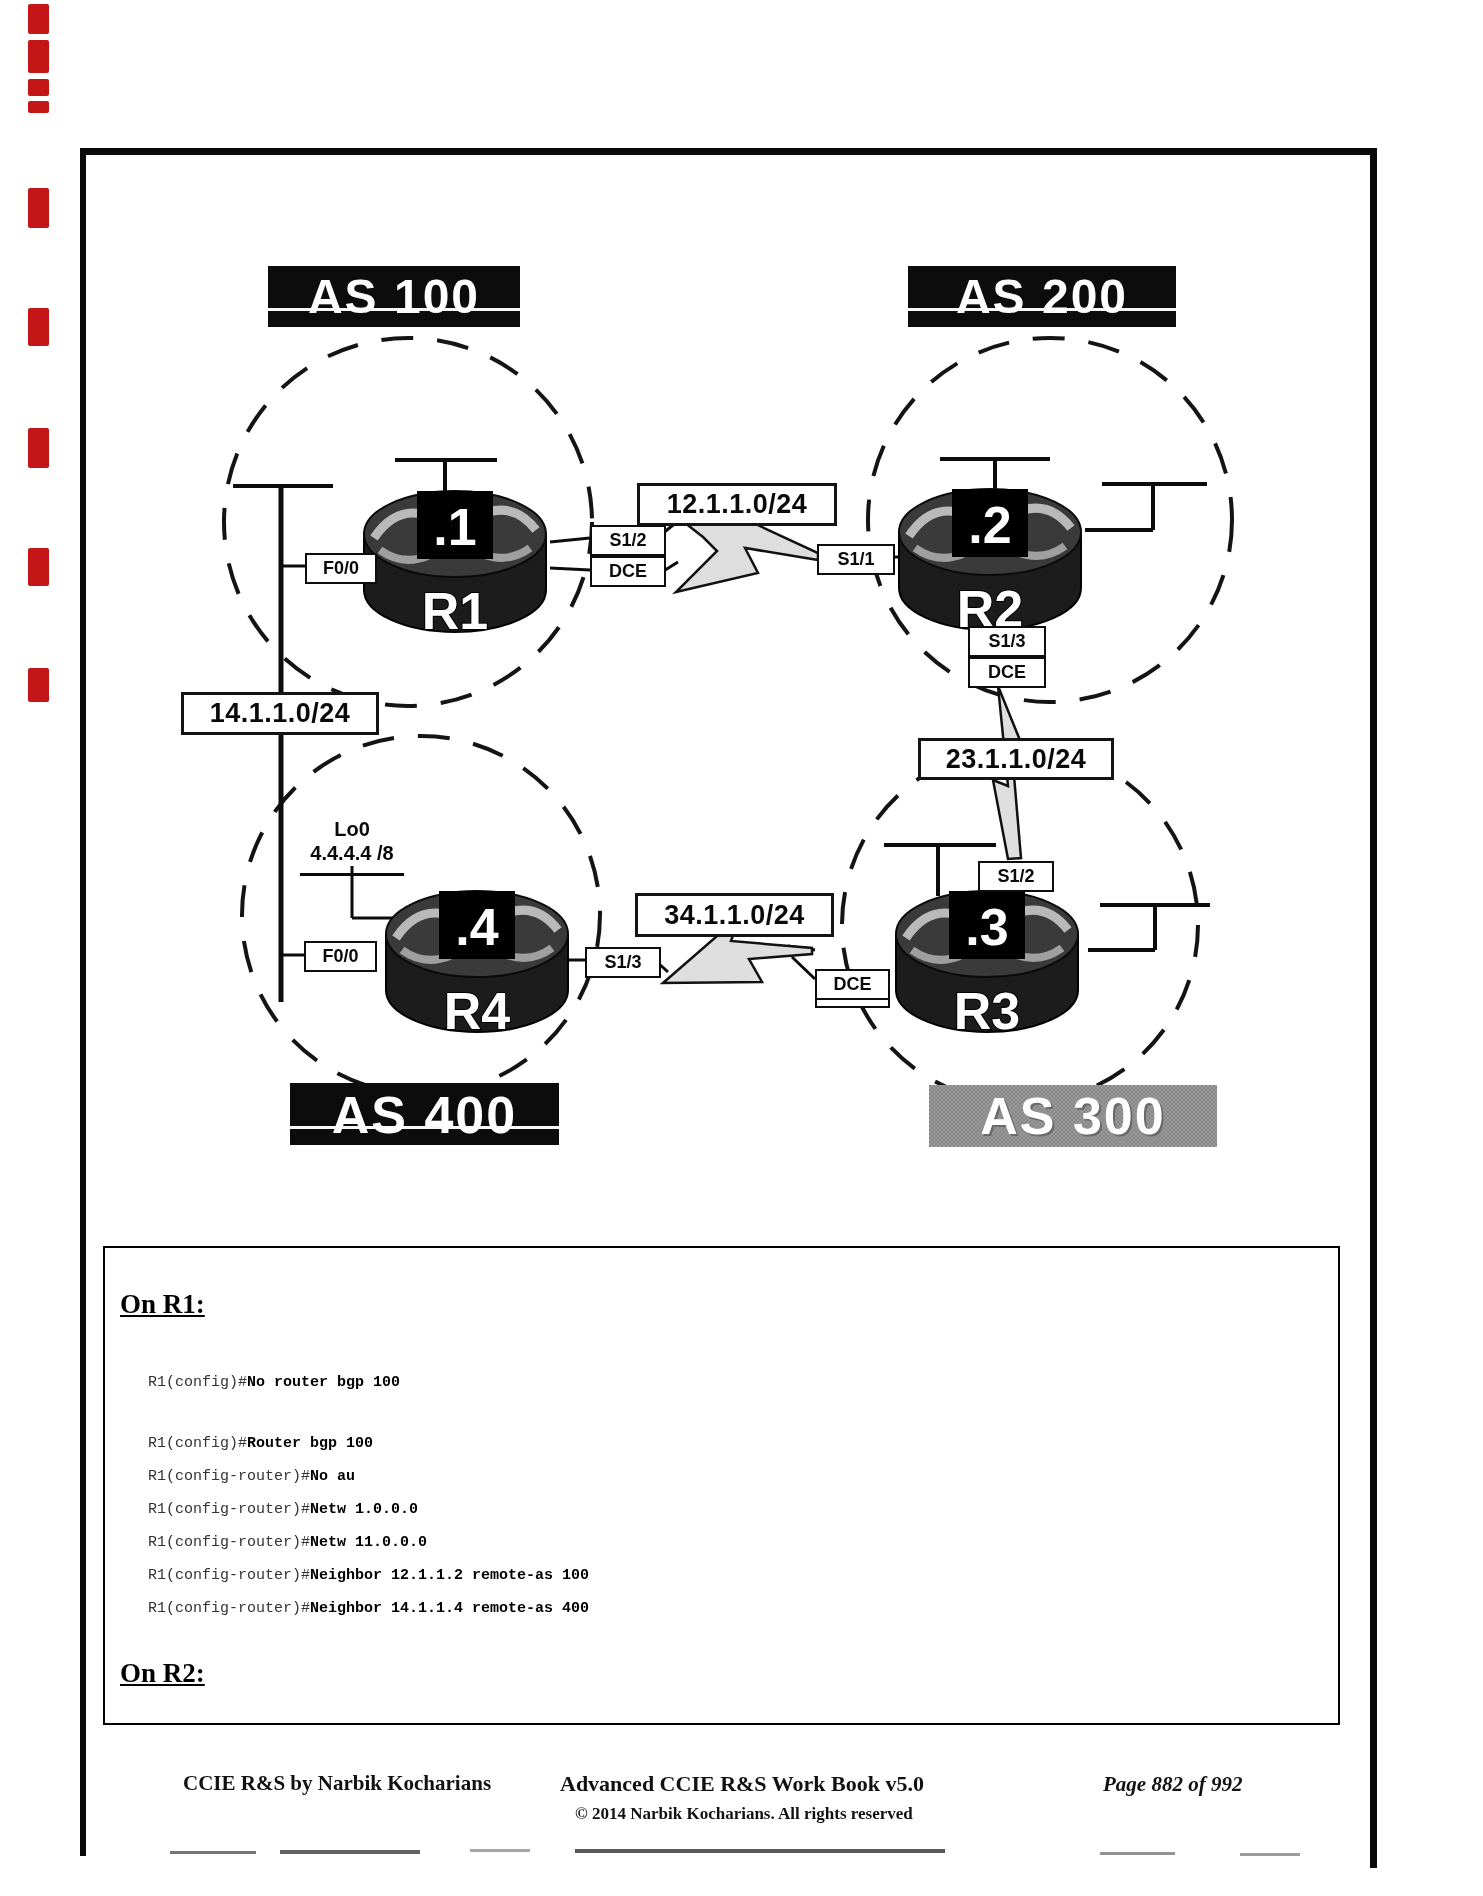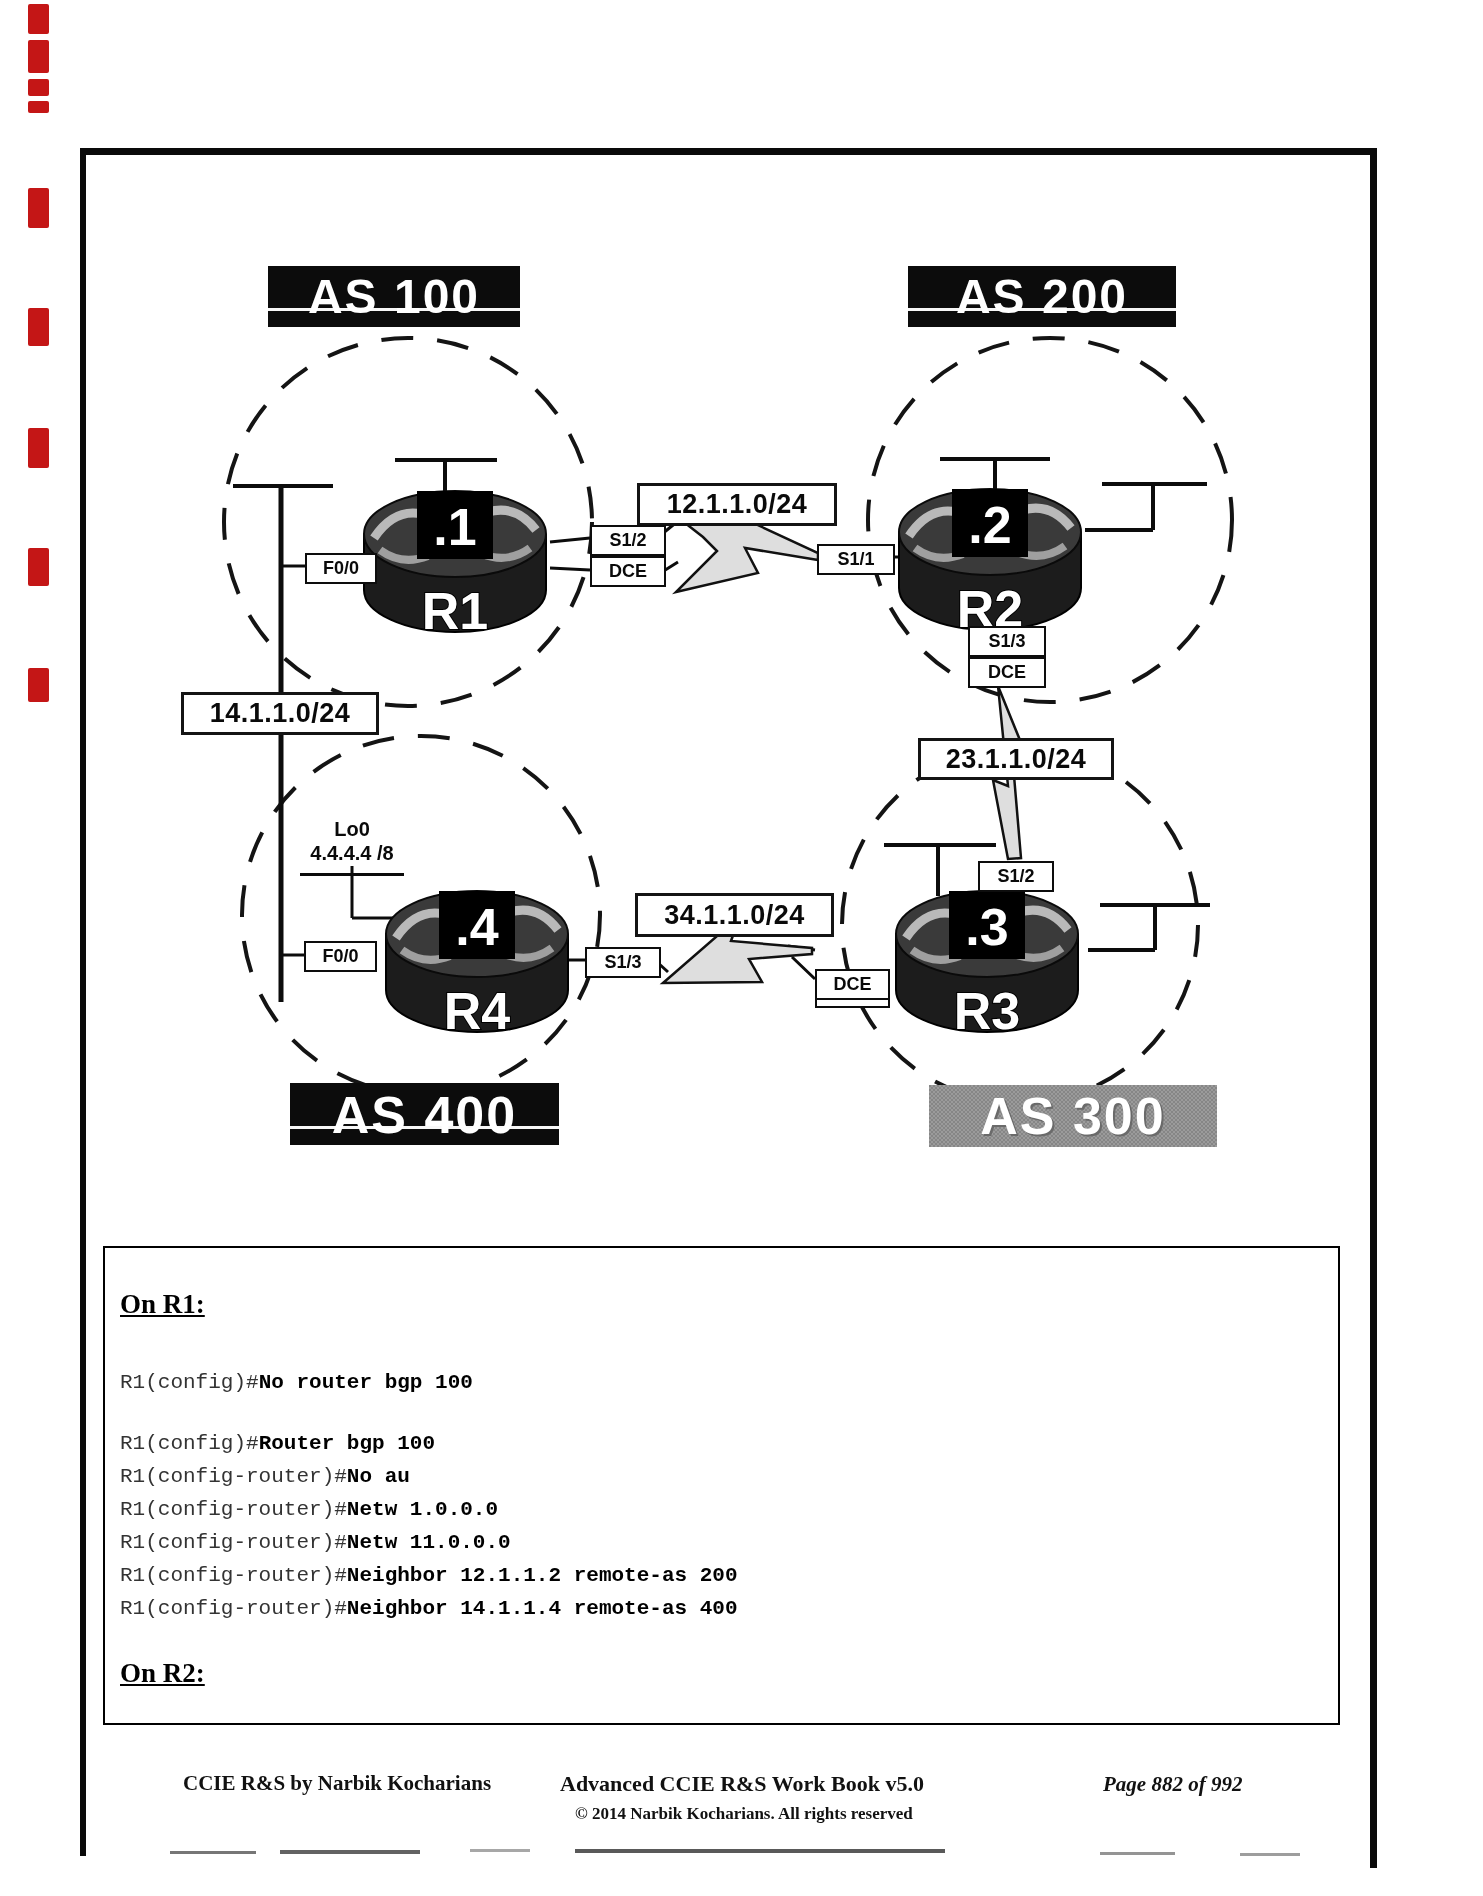--- a/index.html
+++ b/index.html
@@ -33,21 +33,21 @@
   .router{position:absolute;width:190px;height:152px;}
   .router text{font-family:"Liberation Sans",sans-serif;font-weight:bold;fill:#fff;}
   
   .cfgbox{position:absolute;left:103px;top:1246px;width:1237px;height:479px;
           border:2px solid #000;background:#fff;box-sizing:border-box;
           padding:38px 8px 0 15px;}
   .cfg-h{font-family:"Liberation Serif",serif;font-weight:bold;font-size:27px;
          color:#000;text-decoration:underline;line-height:36px;}
   .cfg-h.second{margin-top:30px;}
   .cfg-line{font-family:"Liberation Mono","DejaVu Sans Mono",monospace;
-            font-size:21px;line-height:33px;white-space:pre;color:#000;}
+            font-size:15px;line-height:33px;white-space:pre;color:#000;margin-left:28px;}
   .cfg-line .prompt{font-weight:normal;color:#333;}
   .cfg-line .cmd{font-weight:bold;color:#000;}
   .cfg-line.first{margin-top:44px;}
   .cfg-line.group{margin-top:28px;}
   
   .foot{position:absolute;font-family:"Liberation Serif",serif;font-weight:bold;color:#111;}
   .foot.italic{font-style:italic;}
   
   .smudge{position:absolute;background:#3c3c3c;}
 </style>
@@ -234,21 +234,21 @@
     <div class="ul">4.4.4.4 /8</div>
   </div>
 
   <div class="cfgbox">
     <div class="cfg-h">On R1:</div>
     <div class="cfg-line first"><span class="prompt">R1(config)#</span><span class="cmd">No router bgp 100</span></div>
     <div class="cfg-line group"><span class="prompt">R1(config)#</span><span class="cmd">Router bgp 100</span></div>
     <div class="cfg-line"><span class="prompt">R1(config-router)#</span><span class="cmd">No au</span></div>
     <div class="cfg-line"><span class="prompt">R1(config-router)#</span><span class="cmd">Netw 1.0.0.0</span></div>
     <div class="cfg-line"><span class="prompt">R1(config-router)#</span><span class="cmd">Netw 11.0.0.0</span></div>
-    <div class="cfg-line"><span class="prompt">R1(config-router)#</span><span class="cmd">Neighbor 12.1.1.2 remote-as 200</span></div>
+    <div class="cfg-line"><span class="prompt">R1(config-router)#</span><span class="cmd">Neighbor 12.1.1.2 remote-as 100</span></div>
     <div class="cfg-line"><span class="prompt">R1(config-router)#</span><span class="cmd">Neighbor 14.1.1.4 remote-as 400</span></div>
     <div class="cfg-h second">On R2:</div>
   </div>
 
   <div class="foot" style="left:183px;top:1771px;font-size:21px;">CCIE R&amp;S by Narbik Kocharians</div>
   <div class="foot" style="left:560px;top:1771px;font-size:22px;">Advanced CCIE R&amp;S Work Book v5.0</div>
   <div class="foot" style="left:575px;top:1804px;font-size:17px;">© 2014 Narbik Kocharians. All rights reserved</div>
   <div class="foot italic" style="left:1103px;top:1772px;font-size:21px;">Page 882 of 992</div>
 
   <div>

